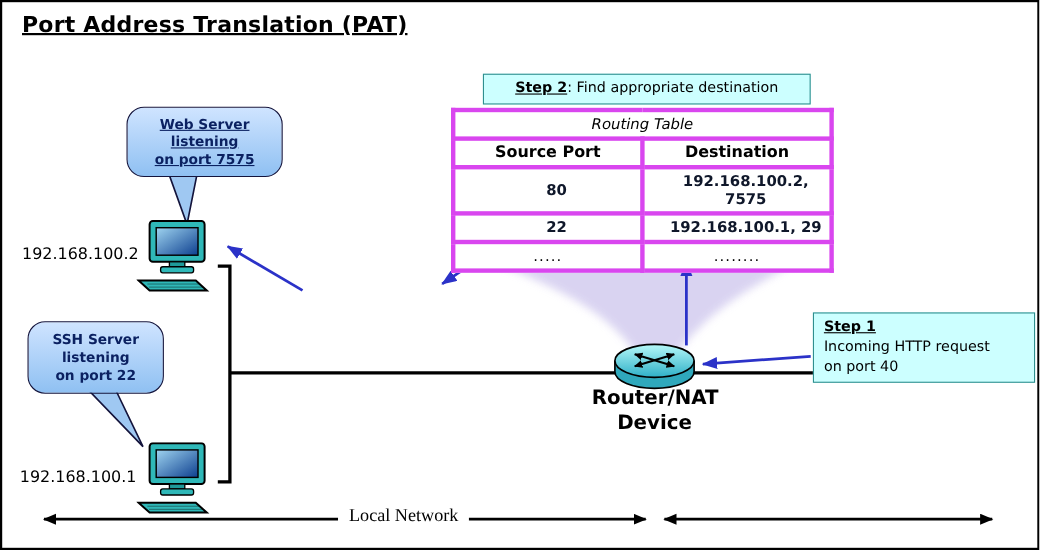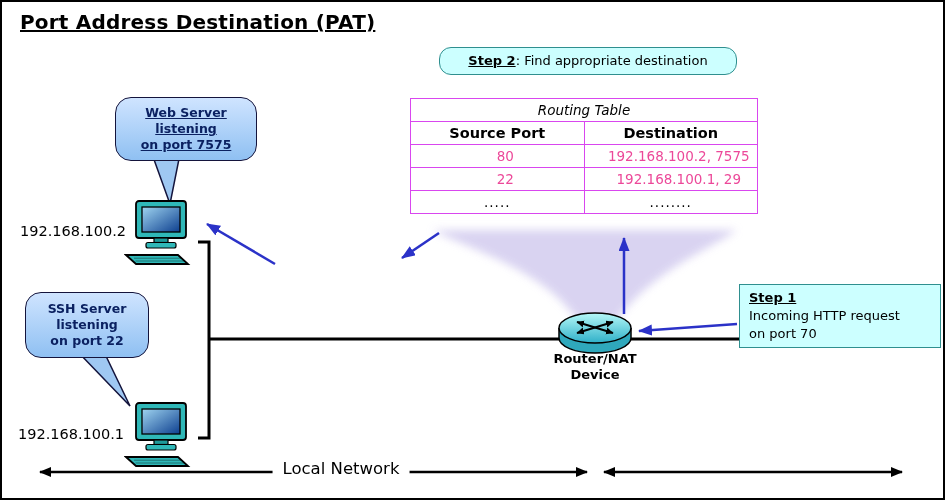--- a/index.html
+++ b/index.html
@@ -6,33 +6,33 @@
   .stage{position:relative;width:945px;height:500px;box-sizing:border-box;border:2px solid #000;
          background:#fff;overflow:hidden;font-family:"DejaVu Sans","Liberation Sans",sans-serif;color:#000;}
   .layer{position:absolute;left:0;top:0;z-index:1;}
   .abs{position:absolute;z-index:2;}
   .title{left:18px;top:8px;font-size:20px;font-weight:bold;text-decoration:underline;letter-spacing:.2px;}
   .callout{background:#ccffff;border:1px solid #2f8f8f;font-size:13px;line-height:1.38;padding:4px 9px;}
   .center{text-align:center;}
   .step-label{font-weight:bold;text-decoration:underline;}
   .rt{border-collapse:collapse;position:absolute;left:408px;top:96px;width:348px;background:#fff;
       table-layout:fixed;z-index:2;}
-  .rt td,.rt th{border:1px solid #d946ef;text-align:center;overflow:hidden;margin-left:24px;}
+  .rt td,.rt th{border:4px solid #d946ef;text-align:center;overflow:hidden;margin-left:24px;}
   .rt .c1{width:117px;}
   .rt-title{font-style:italic;font-size:19px;font-weight:normal;padding:6px 0 7px;}
   .rt th{font-size:14.5px;padding:3px 0;}
   .rt td{font-size:13.5px;padding:3px 0;}
-  .red td{color:#ec4899;font-weight:normal;padding-left:16px;}
+  .red td{color:#0f172a;font-weight:bold;padding-left:16px;}
   .dots td{color:#000;font-weight:normal;letter-spacing:1px;}
   .bubble{background:linear-gradient(180deg,#cfe4ff 0%,#8fc0f2 100%);border:1.5px solid #14143c;
           border-radius:16px;font-weight:bold;color:#0b2161;text-align:center;font-size:12.5px;
           line-height:1.3;display:flex;flex-direction:column;justify-content:center;}
   .bubble span{display:block;}
   .ip{font-size:14.5px;}
-  .rlabel{left:536px;top:349px;width:114px;text-align:center;font-weight:bold;font-size:13px;line-height:1.25;}
+  .rlabel{left:536px;top:349px;width:114px;text-align:center;font-weight:bold;font-size:18px;line-height:1.25;}
   .zone{top:457px;font-size:16.5px;background:#fff;padding:0 10px;transform:translateX(-50%);white-space:nowrap;}
 </style>
 </head>
 <body>
 
 <div class="stage">
 
   <svg class="layer" width="945" height="500" viewBox="0 0 945 500">
     <defs>
       <linearGradient id="scr" x1="0" y1="0" x2="1" y2="1">
@@ -86,23 +86,23 @@
       <line x1="575" y1="331" x2="611" y2="320" stroke="#000" stroke-width="2" marker-start="url(#sb)" marker-end="url(#sb)"></line>
       <line x1="575" y1="320" x2="611" y2="331" stroke="#000" stroke-width="2" marker-start="url(#sb)" marker-end="url(#sb)"></line>
     </g>
 
     <line x1="437" y1="231" x2="400" y2="256" stroke="#2b32c8" stroke-width="2.5" marker-end="url(#bl)"></line>
     <line x1="273" y1="262" x2="205" y2="222" stroke="#2b32c8" stroke-width="2.5" marker-end="url(#bl)"></line>
     <line x1="622" y1="312" x2="622" y2="236" stroke="#2b32c8" stroke-width="2.5" marker-end="url(#bl)"></line>
     <line x1="735" y1="322" x2="637" y2="329" stroke="#2b32c8" stroke-width="2.5" marker-end="url(#bl)"></line>
   </svg>
 
-  <div class="abs title">Port Address Destination (PAT)</div>
+  <div class="abs title">Port Address Translation (PAT)</div>
 
-  <div class="abs callout center" style="left:437px;top:45px;width:278px;border-radius:12px;">
+  <div class="abs callout center" style="left:437px;top:65px;width:278px;">
     <span class="step-label">Step 2</span><span>: Find appropriate destination</span>
   </div>
 
   <table class="rt">
     <tbody>
         <tr>
       <td class="rt-title" colspan="2">Routing Table</td>
     </tr>
     <tr>
       <th class="c1">Source Port</th>
@@ -120,21 +120,21 @@
       <td>.....</td>
       <td>........</td>
     </tr>
   </tbody>
     </table>
 
 
   <div class="abs callout" style="left:737px;top:282px;width:182px;">
     <div><span class="step-label">Step 1</span></div>
     <div>Incoming HTTP request</div>
-    <div>on port 70</div>
+    <div>on port 40</div>
   </div>
 
   <div class="abs bubble" style="left:113px;top:95px;width:140px;height:62px;text-decoration:underline;">
     <span>Web Server</span>
     <span>listening</span>
     <span>on port 7575</span>
   </div>
   <div class="abs bubble" style="left:23px;top:290px;width:122px;height:64px;">
     <span>SSH Server</span>
     <span>listening</span>
@@ -142,16 +142,16 @@
   </div>
 
   <div class="abs ip" style="left:18px;top:221px;">192.168.100.2</div>
   <div class="abs ip" style="left:16px;top:424px;">192.168.100.1</div>
 
   <div class="abs rlabel">
     <div>Router/NAT</div>
     <div>Device</div>
   </div>
 
-  <div class="abs zone" style="left:339px;">Local Network</div>
+  <div class="abs zone" style="left:365px;font-family:Liberation Serif, serif;">Local Network</div>
   <div class="abs zone" style="left:740px;margin-top:44px;">Internet</div>
 
 </div>
 
 </body></html>

